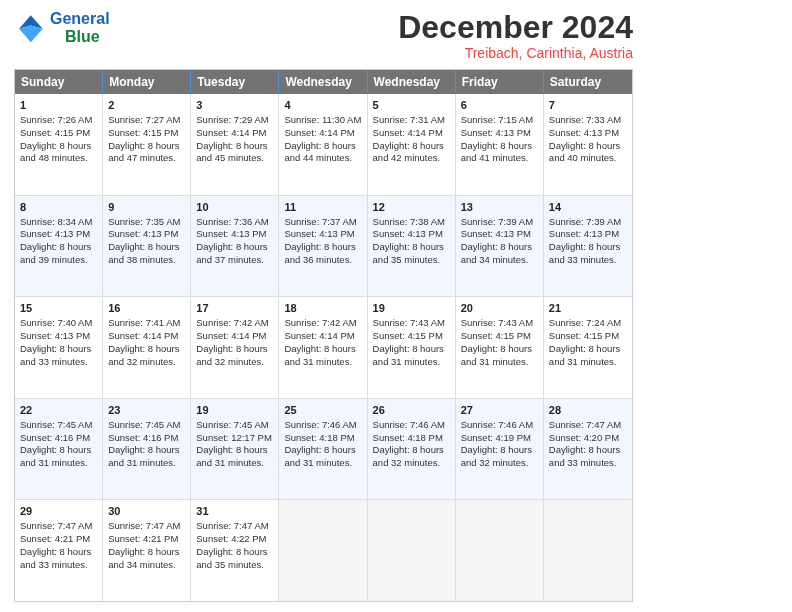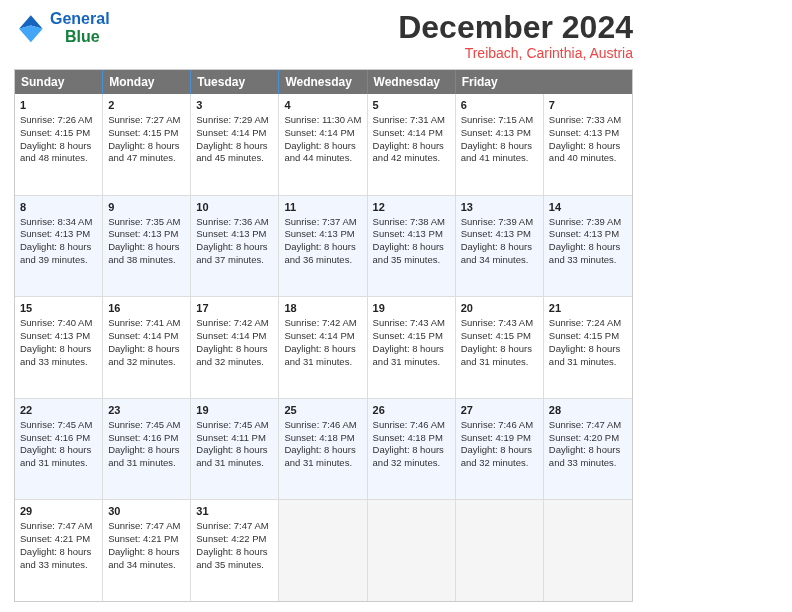--- a/index.html
+++ b/index.html
@@ -131,20 +131,21 @@
   </div>
 
   <div class="calendar">
     <div class="cal-header">
       <div class="cal-header-cell">Sunday</div>
       <div class="cal-header-cell">Monday</div>
       <div class="cal-header-cell">Tuesday</div>
       <div class="cal-header-cell">Wednesday</div>
       <div class="cal-header-cell">Wednesday</div>
       <div class="cal-header-cell">Friday</div>
+      <div class="cal-header-cell">Saturday</div>
     </div>
     <div class="cal-body" id="cal-body">
     <div class="cal-row">
           <div class="cal-cell">
             <span class="day-num">1</span>
             <div>Sunrise: 7:26 AM</div>
             <div>Sunset: 4:15 PM</div>
             <div>Daylight: 8 hours</div>
             <div>and 48 minutes.</div>
           </div>
@@ -304,21 +305,21 @@
           <div class="cal-cell alt">
             <span class="day-num">23</span>
             <div>Sunrise: 7:45 AM</div>
             <div>Sunset: 4:16 PM</div>
             <div>Daylight: 8 hours</div>
             <div>and 31 minutes.</div>
           </div>
           <div class="cal-cell alt">
             <span class="day-num">19</span>
             <div>Sunrise: 7:45 AM</div>
-            <div>Sunset: 4:11 PM</div>
+            <div>Sunset: 12:17 PM</div>
             <div>Daylight: 8 hours</div>
             <div>and 31 minutes.</div>
           </div>
           <div class="cal-cell alt">
             <span class="day-num">25</span>
             <div>Sunrise: 7:46 AM</div>
             <div>Sunset: 4:18 PM</div>
             <div>Daylight: 8 hours</div>
             <div>and 31 minutes.</div>
           </div>

